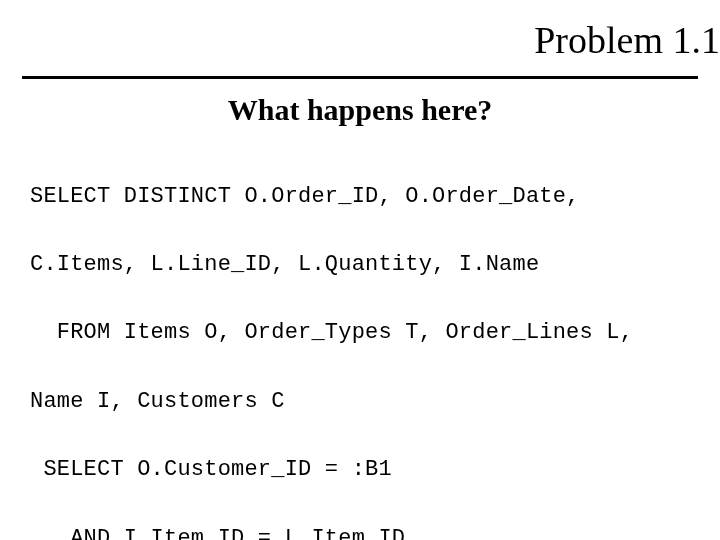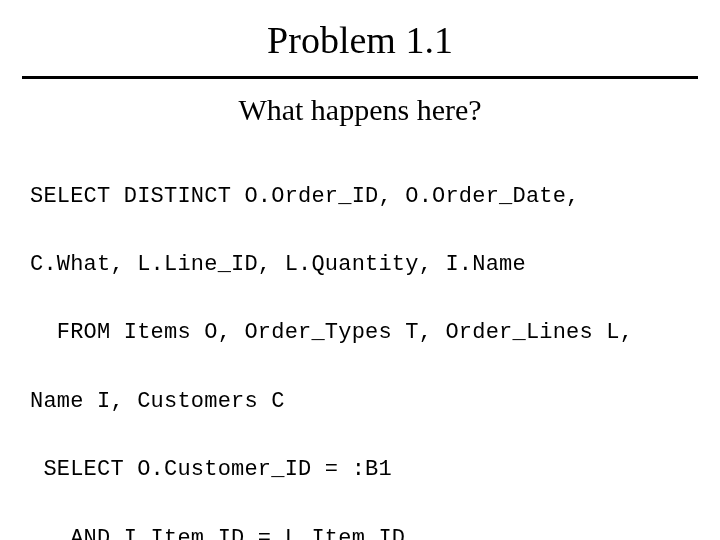--- a/index.html
+++ b/index.html
@@ -11,35 +11,35 @@
     font-family: "Times New Roman", Times, serif;
     color: #000000;
   }
   .slide {
     width: 720px;
     height: 540px;
     position: relative;
     box-sizing: border-box;
   }
   .title {
-    text-align: center;
+    text-align: right;
     font-size: 38px;
     font-weight: normal;
     padding-top: 18px;
     padding-bottom: 14px;
   }
   .rule {
     border: none;
     border-top: 3px solid #000;
     margin: 0 22px 0 22px;
   }
   .subtitle {
     text-align: center;
     font-size: 30px;
-    font-weight: normal;
+    font-weight: bold;
     padding-top: 14px;
     padding-bottom: 16px;
   }
   .code {
     font-family: "Courier New", Courier, monospace;
     font-size: 22px;
     line-height: 1.35;
     white-space: pre;
     padding: 0 30px 0 30px;
     letter-spacing: 0.2px;
@@ -48,20 +48,20 @@
 </style>
 </head>
 <body>
 
 <div class="slide">
   <div class="title">Problem 1.1</div>
   <hr class="rule">
   <div class="subtitle">What happens here?</div>
   <div class="code">
 <span class="line">SELECT DISTINCT O.Order_ID, O.Order_Date,</span>
-<span class="line">C.What, L.Line_ID, L.Quantity, I.Name</span>
+<span class="line">C.Items, L.Line_ID, L.Quantity, I.Name</span>
 <span class="line">  FROM Items O, Order_Types T, Order_Lines L,</span>
 <span class="line">Name I, Customers C</span>
 <span class="line"> SELECT O.Customer_ID = :B1</span>
 <span class="line">   AND I.Item_ID = L.Item_ID</span>
 
   </div>
 </div>
 
 </body></html>

